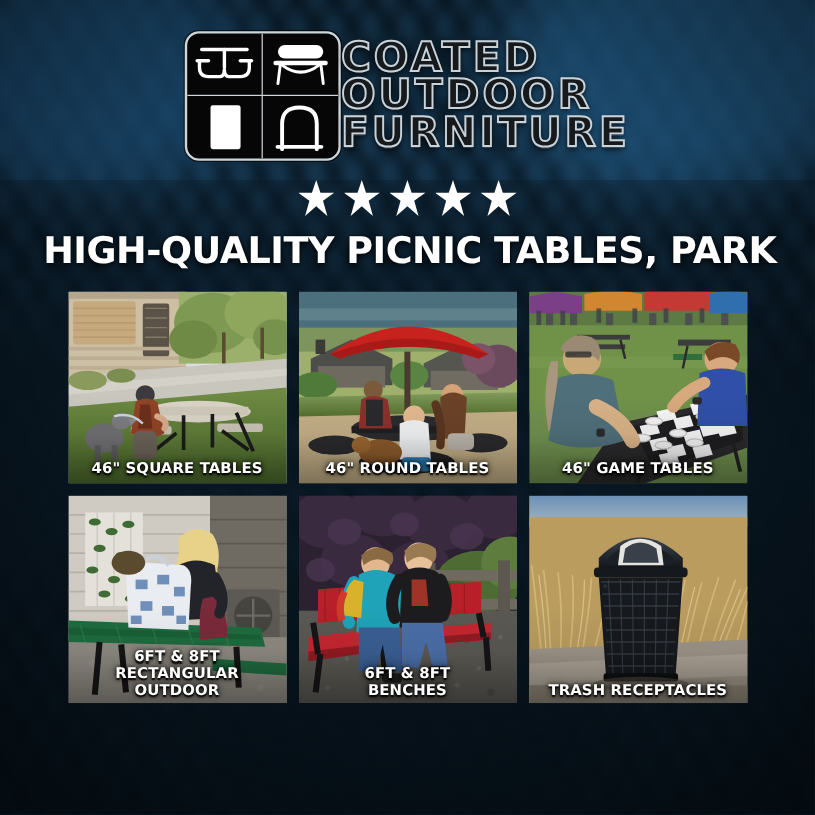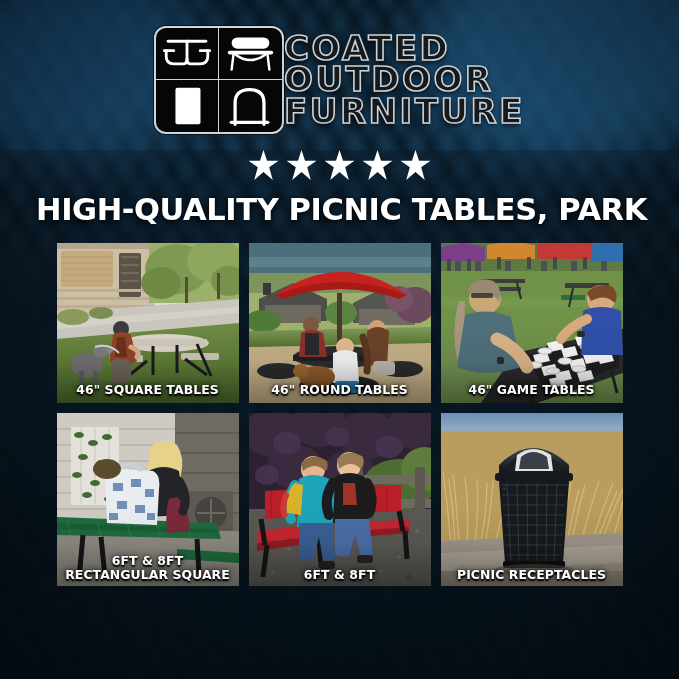--- a/index.html
+++ b/index.html
@@ -592,21 +592,21 @@
             </g>
             <path d="M60 58 Q72 44 84 58" stroke="#c9d0d8" stroke-width="4" fill="none"></path>
           </g>
 
           <ellipse cx="50" cy="56" rx="14" ry="10" fill="#5a4a2e"></ellipse>
         </svg>
       </div>
       <div class="capshade"></div>
       <div class="cap two">
         <div>6FT &amp; 8FT</div>
-        <div>RECTANGULAR SQUARE</div>
+        <div>RECTANGULAR OUTDOOR</div>
       </div>
     </div>
 
     <div class="tile">
       <div class="photo">
         <svg viewBox="0 0 182 173" preserveAspectRatio="none" style="width:100%;height:100%;display:block">
           <rect width="182" height="173" fill="#3d4a35"></rect>
 
           <rect x="0" y="0" width="182" height="96" fill="#2b2130"></rect>
           <g fill="#3a2a40">
@@ -708,20 +708,21 @@
             <path d="M118 70 Q126 86 120 100" stroke="#1c1c1e" stroke-width="10" fill="none" stroke-linecap="round"></path>
             <path d="M86 106 L120 106 L124 142 L112 144 L106 122 L100 144 L86 142 Z" fill="#4a6ea8"></path>
             <path d="M94 70 L106 70 L108 92 L94 92 Z" fill="#c0392b" opacity=".8"></path>
             <rect x="108" y="142" width="16" height="8" rx="3" fill="#2a2421"></rect>
           </g>
         </svg>
       </div>
       <div class="capshade"></div>
       <div class="cap two">
         <div>6FT &amp; 8FT</div>
+        <div>BENCHES</div>
       </div>
     </div>
 
     <div class="tile">
       <div class="photo">
         <svg viewBox="0 0 182 173" preserveAspectRatio="none" style="width:100%;height:100%;display:block">
           <defs>
             <linearGradient id="p6sky" x1="0" y1="0" x2="0" y2="1">
               <stop offset="0" stop-color="#6a90b8"></stop>
                 <stop offset="1" stop-color="#a8b8bf"></stop>
@@ -801,18 +802,18 @@
             </g>
 
             <rect x="62" y="148" width="62" height="7" rx="2" fill="#0d0f11"></rect>
 
             <ellipse cx="93" cy="157" rx="40" ry="6" fill="#5e574c" opacity=".55"></ellipse>
           </g>
         </svg>
       </div>
       <div class="capshade"></div>
       <div class="cap two">
-        <div>PICNIC RECEPTACLES</div>
+        <div>TRASH RECEPTACLES</div>
       </div>
     </div>
 
   </div>
 </div>
 
 </body></html>

